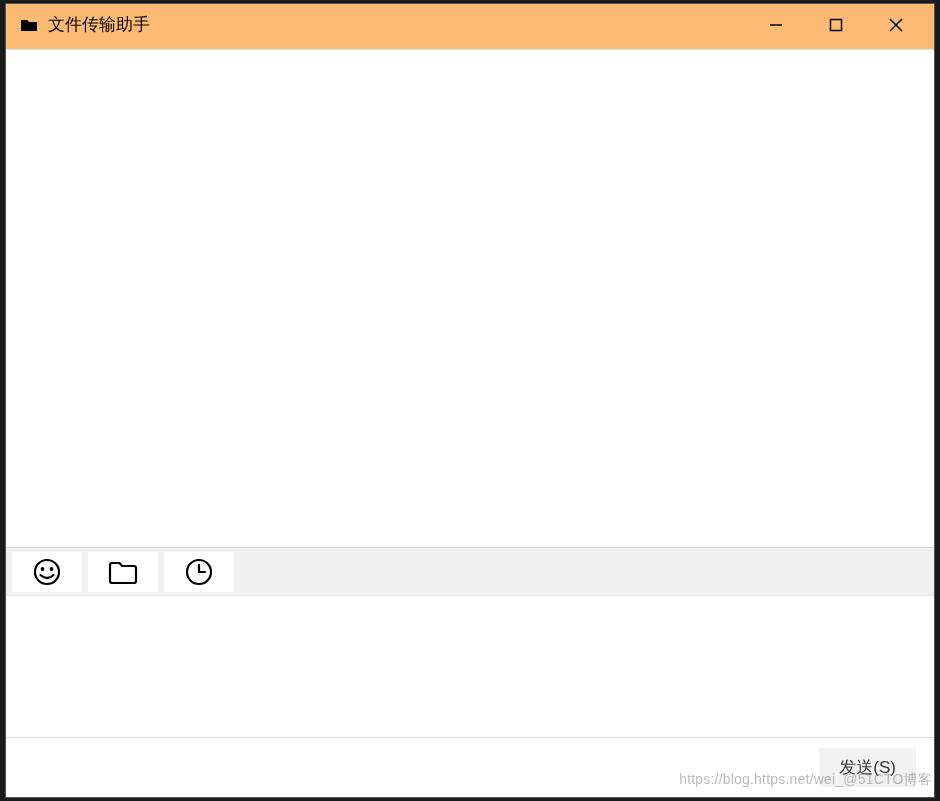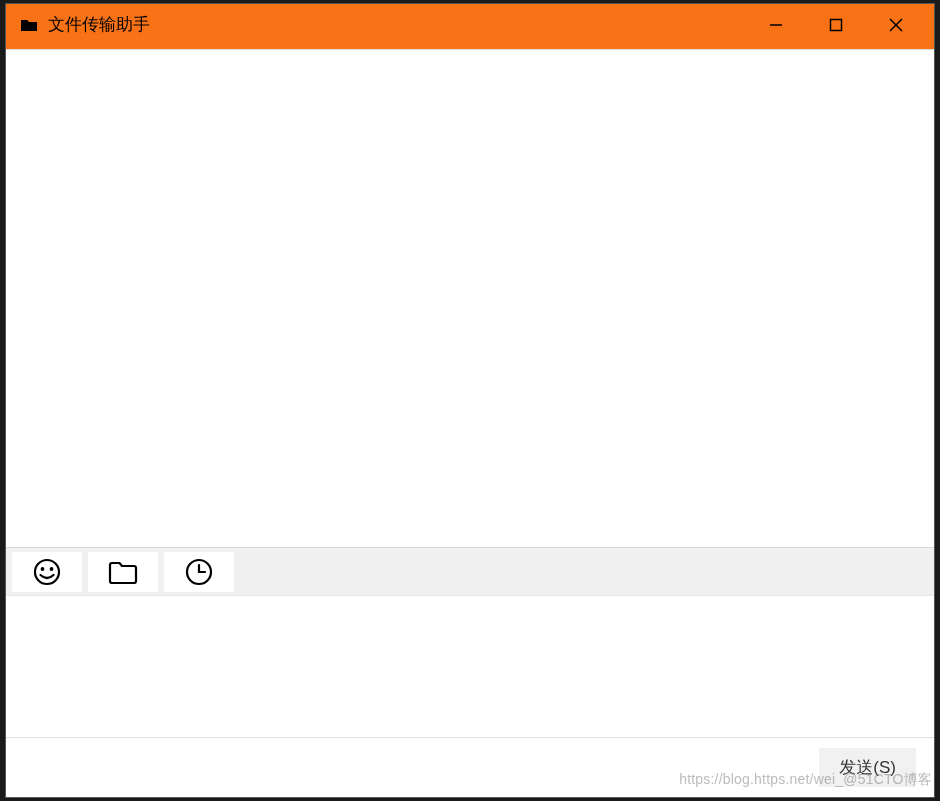--- a/index.html
+++ b/index.html
@@ -19,21 +19,21 @@
     background: #ffffff;
     border: 1px solid #555;
     display: flex;
     flex-direction: column;
   }
   .titlebar {
     height: 46px;
     display: flex;
     align-items: center;
     padding: 0 8px 4px 14px;
-    background: #f97316;
+    background: #fdba74;
     border-bottom: 1px solid #e0e0e0;
   }
   .titlebar .app-icon {
     width: 18px; height: 14px;
     margin-right: 10px;
     display: flex; align-items: center; justify-content: center;
   }
   .titlebar .title {
     font-size: 17px;
     color: #000;

